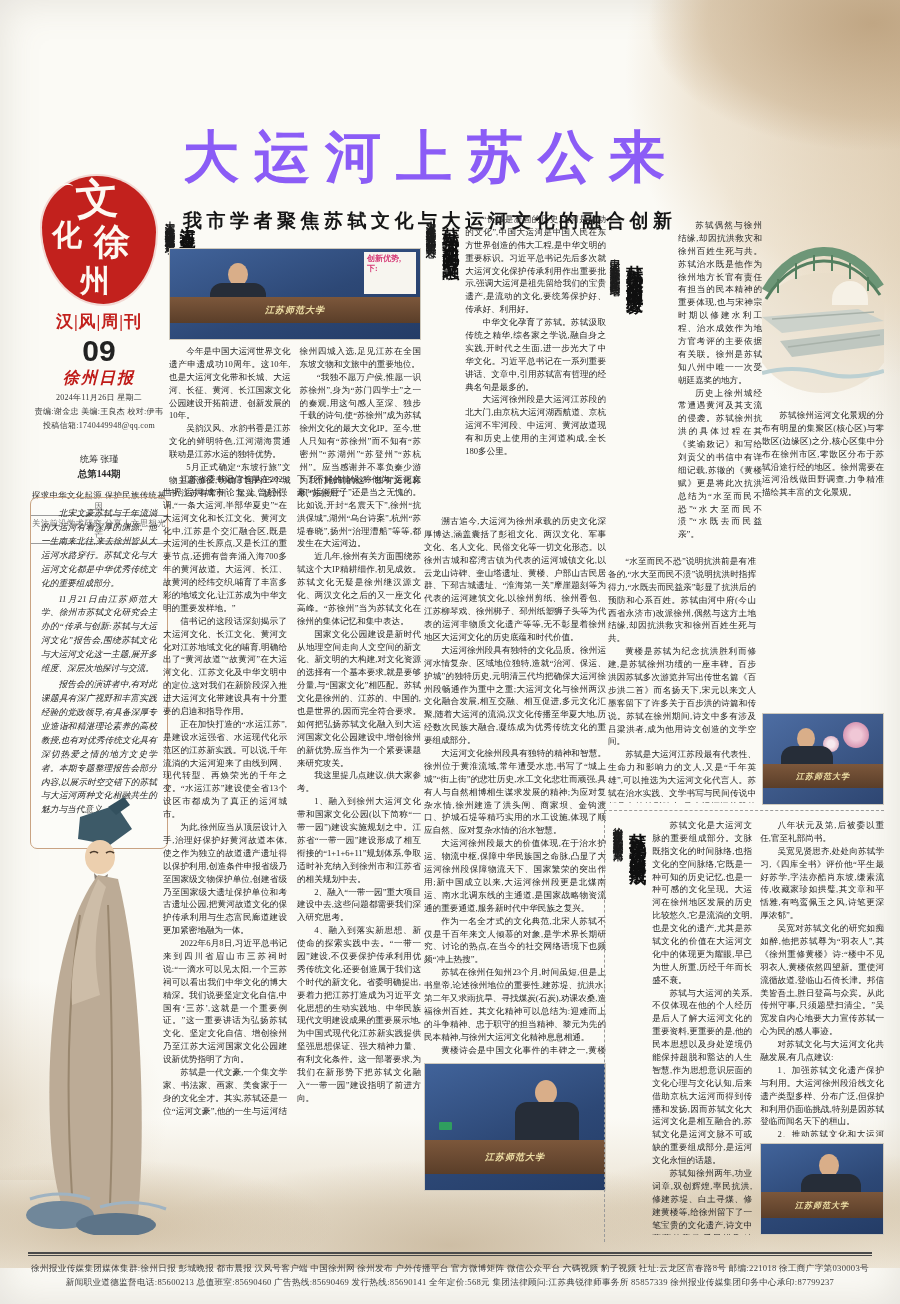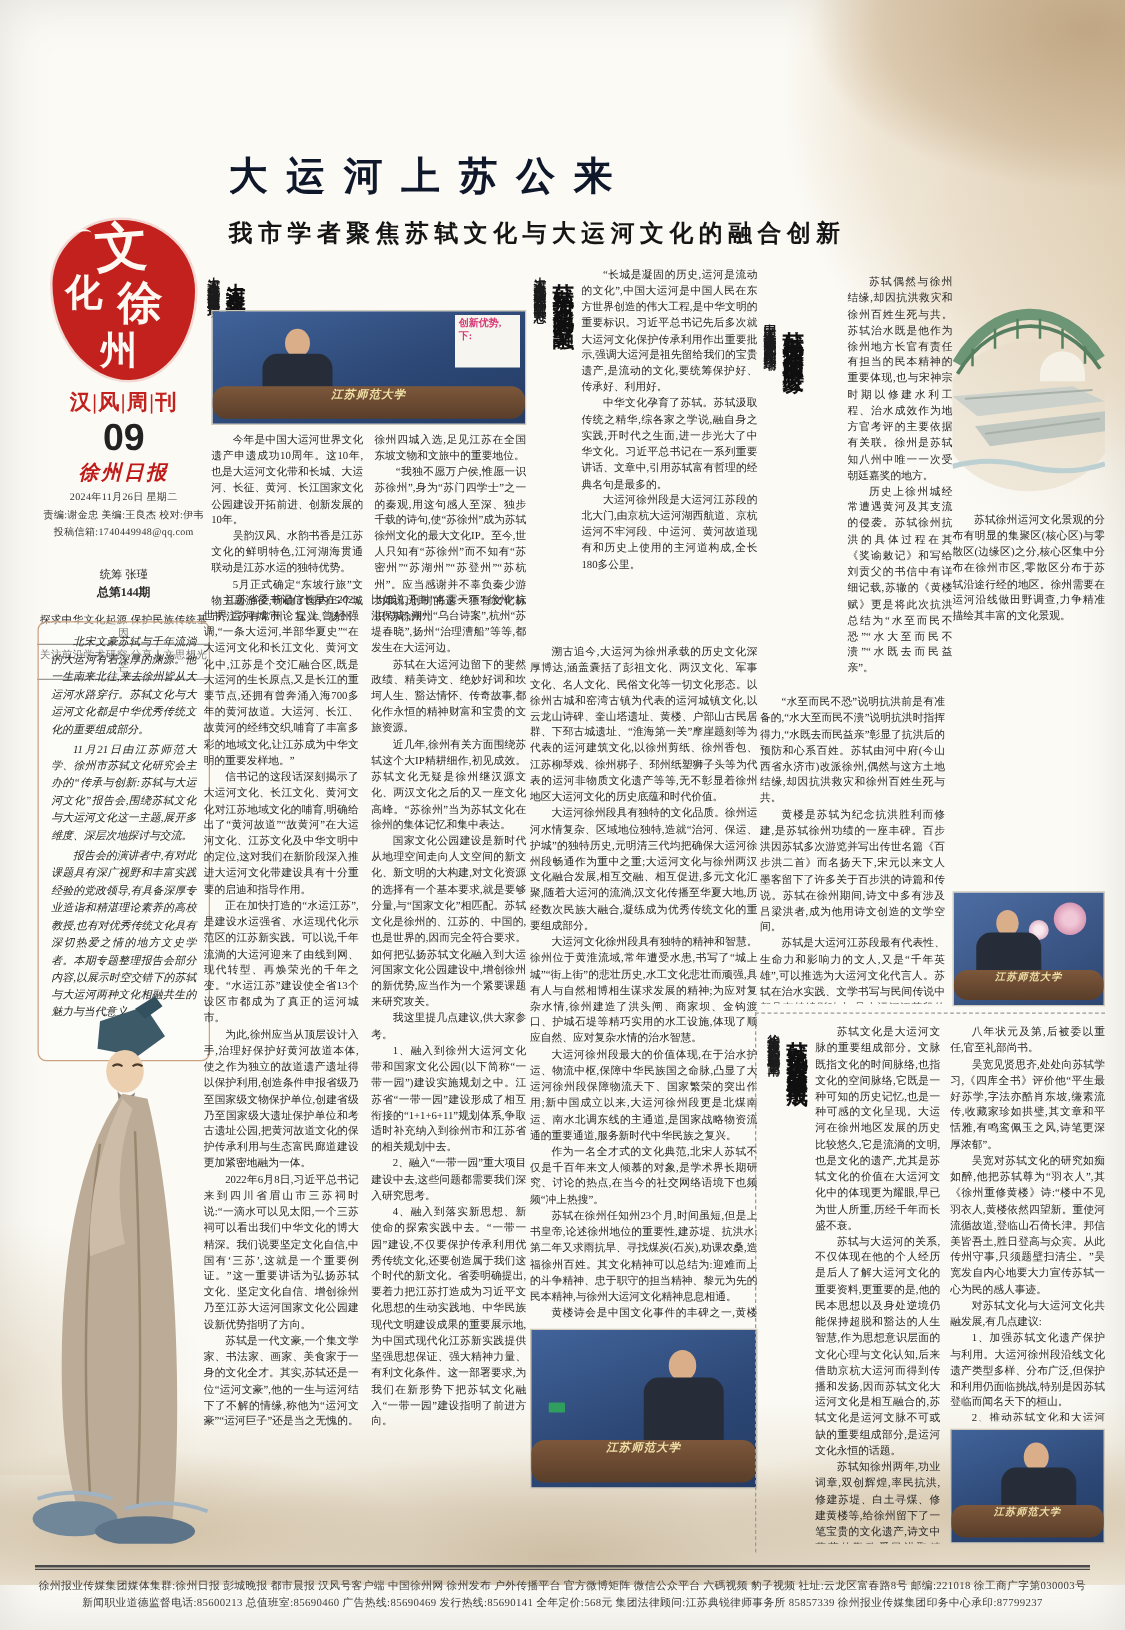--- a/index.html
+++ b/index.html
@@ -56,35 +56,35 @@
   .ednote { position:absolute; left:30px; top:497px; width:138px; height:352px;
     border:1px solid #c9a383; border-radius:7px; padding:9px 10px; overflow:hidden;
     font-style:italic; font-size:8.7px; line-height:1.6; color:#222; text-align:justify;
     background:rgba(255,255,255,.35);
   }
   .ednote p { text-indent:2em; margin-bottom:2px; }
   
   .sushi { position:absolute; left:20px; top:795px; width:160px; height:440px; }
   
   .pghead { position:absolute; left:183px; top:120px; width:545px; }
-  .pghead .title { font-family:Liberation Serif, serif; font-weight:900; font-size:31px; letter-spacing:15px; color:#0f172a; white-space:nowrap; }
+  .pghead .title { font-family:Liberation Serif, serif; font-weight:900; font-size:56px; letter-spacing:15px; color:#8b5cf6; white-space:nowrap; }
   .pghead .subtitle { margin-top:12px; font-size:19px; font-weight:bold; letter-spacing:4.5px; color:#151515; white-space:nowrap; }
   
   .vertblock { display:flex; flex-shrink:0; }
   .vert { writing-mode:vertical-rl; }
   .vkick { font-size:10px; font-weight:bold; color:#1c1c1c; letter-spacing:1.5px; line-height:1.25; }
   .vhead { font-weight:bold; color:#101010; line-height:1.1; margin-left:4px; }
   .bodytext { font-size:8.6px; line-height:1.5; color:#262626; text-align:justify; overflow:hidden; }
   .bodytext p { text-indent:2em; }
   
   .photo { position:relative; overflow:hidden; border:1px solid #cfc9bc;
     background:linear-gradient(160deg,#41639a 0%, #2d4876 55%, #243c66 100%); }
   .photo .head  { position:absolute; border-radius:50%; background:#d9ae89; }
   .photo .torso { position:absolute; border-radius:12px 12px 0 0; background:#262d38; }
-  .photo .podium{ position:absolute; left:0; right:0; bottom:4px; background:linear-gradient(#7c573b,#5a3e29); display:flex; justify-content:center;border-radius:11px; }
+  .photo .podium{ position:absolute; left:0; right:0; bottom:16px; background:linear-gradient(#7c573b,#5a3e29); display:flex; align-items:center; justify-content:center; }
   .podium-label { color:#efe0a6; font-size:9px; font-weight:bold; font-style:italic; letter-spacing:1px; white-space:nowrap; }
   .screen-note { position:absolute; background:#f7f5ef; color:#d63a76; font-size:8px; font-weight:bold; line-height:1.3; padding:2px 3px; }
   .exit-sign { position:absolute; width:13px; height:8px; background:#2f9e5f; border-radius:1px; }
   .flower { position:absolute; border-radius:50%; }
   
   .art1 { position:absolute; left:163px; top:213px; width:258px; }
   .art1-top { display:flex; height:256px;flex-direction:column; }
   .art1 .vhead { font-size:15.5px; letter-spacing:2.5px; }
   .art1-right { flex:1; margin-left:6px; display:flex; flex-direction:column; }
   .art1-photo { height:92px; }
@@ -208,21 +208,20 @@
           </div>
       </div>
     </div>
     <div class="art1-body bodytext">
         <p>江苏省委书记信长星在2023世界运河城市论坛上曾经强调,“一条大运河,半部华夏史”“在大运河文化和长江文化、黄河文化中,江苏是个交汇融合区,既是大运河的生长原点,又是长江的重要节点,还拥有曾奔涌入海700多年的黄河故道。大运河、长江、故黄河的经纬交织,哺育了丰富多彩的地域文化,让江苏成为中华文明的重要发样地。”</p>
         <p>信书记的这段话深刻揭示了大运河文化、长江文化、黄河文化对江苏地域文化的哺育,明确给出了“黄河故道”“故黄河”在大运河文化、江苏文化及中华文明中的定位,这对我们在新阶段深入推进大运河文化带建设具有十分重要的启迪和指导作用。</p>
         <p>正在加快打造的“水运江苏”,是建设水运强省、水运现代化示范区的江苏新实践。可以说,千年流淌的大运河迎来了由线到网、现代转型、再焕荣光的千年之变。“水运江苏”建设使全省13个设区市都成为了真正的运河城市。</p>
         <p>为此,徐州应当从顶层设计入手,治理好保护好黄河故道本体,使之作为独立的故道遗产遗址得以保护利用,创造条件申报省级乃至国家级文物保护单位,创建省级乃至国家级大遗址保护单位和考古遗址公园,把黄河故道文化的保护传承利用与生态富民廊道建设更加紧密地融为一体。</p>
         <p>2022年6月8日,习近平总书记来到四川省眉山市三苏祠时说:“一滴水可以见太阳,一个三苏祠可以看出我们中华文化的博大精深。我们说要坚定文化自信,中国有‘三苏’,这就是一个重要例证。”这一重要讲话为弘扬苏轼文化、坚定文化自信、增创徐州乃至江苏大运河国家文化公园建设新优势指明了方向。</p>
         <p>苏轼是一代文豪,一个集文学家、书法家、画家、美食家于一身的文化全才。其实,苏轼还是一位“运河文豪”,他的一生与运河结下了不解的情缘,称他为“运河文豪”“运河巨子”还是当之无愧的。比如说,开封“名震天下”,徐州“抗洪保城”,湖州“乌台诗案”,杭州“苏堤春晓”,扬州“治理漕船”等等,都发生在大运河边。</p>
-        <p>苏轼在大运河边留下的斐然政绩、精美诗文、绝妙好词和坎坷人生、豁达情怀、传奇故事,都化作永恒的精神财富和宝贵的文旅资源。</p>
         <p>近几年,徐州有关方面围绕苏轼这个大IP精耕细作,初见成效。苏轼文化无疑是徐州继汉源文化、两汉文化之后的又一座文化高峰。“苏徐州”当为苏轼文化在徐州的集体记忆和集中表达。</p>
         <p>国家文化公园建设是新时代从地理空间走向人文空间的新文化、新文明的大构建,对文化资源的选择有一个基本要求,就是要够分量,与“国家文化”相匹配。苏轼文化是徐州的、江苏的、中国的,也是世界的,因而完全符合要求。如何把弘扬苏轼文化融入到大运河国家文化公园建设中,增创徐州的新优势,应当作为一个紧要课题来研究攻关。</p>
         <p>我这里提几点建议,供大家参考。</p>
         <p>1、融入到徐州大运河文化带和国家文化公园(以下简称“一带一园”)建设实施规划之中。江苏省“一带一园”建设形成了相互衔接的“1+1+6+11”规划体系,争取适时补充纳入到徐州市和江苏省的相关规划中去。</p>
         <p>2、融入“一带一园”重大项目建设中去,这些问题都需要我们深入研究思考。</p>
         <p>4、融入到落实新思想、新使命的探索实践中去。“一带一园”建设,不仅要保护传承利用优秀传统文化,还要创造属于我们这个时代的新文化。省委明确提出,要着力把江苏打造成为习近平文化思想的生动实践地、中华民族现代文明建设成果的重要展示地,为中国式现代化江苏新实践提供坚强思想保证、强大精神力量、有利文化条件。这一部署要求,为我们在新形势下把苏轼文化融入“一带一园”建设指明了前进方向。</p>
       </div>
   </div>
 
   <div class="art2">

